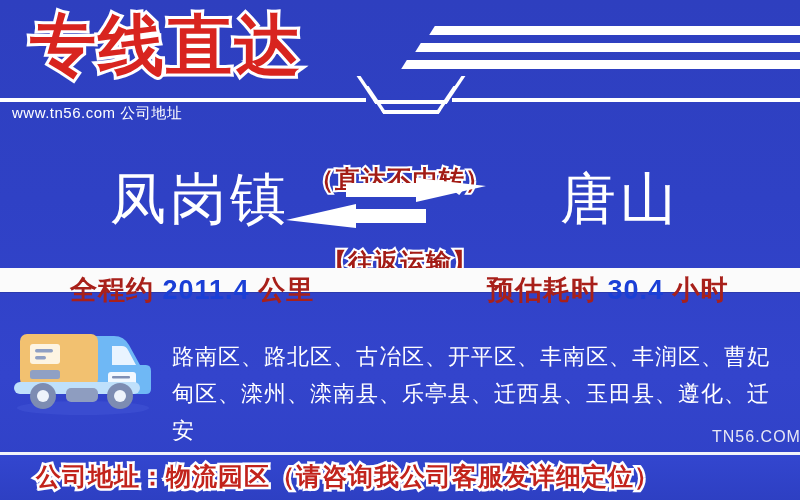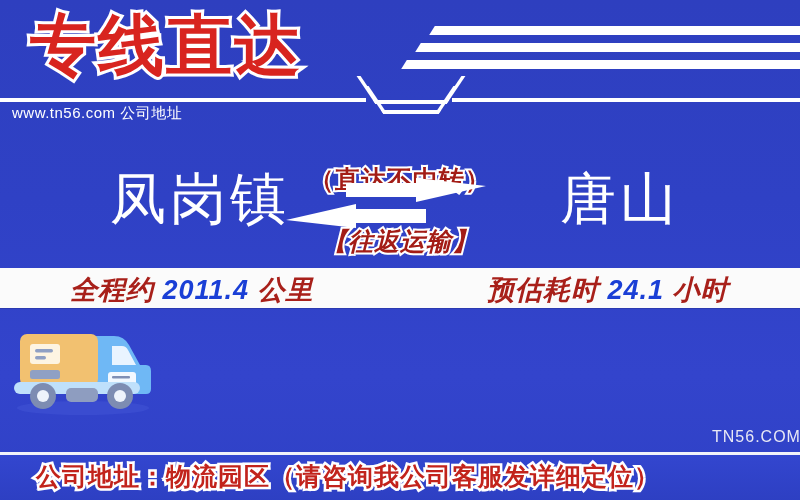--- a/index.html
+++ b/index.html
@@ -72,30 +72,29 @@
   .city.to{left:560px;}
 
   .mid-note{
     position:absolute;left:50%;transform:translateX(-50%);
     color:#a31c16;font-size:25px;font-weight:bold;letter-spacing:1px;
     -webkit-text-stroke:4px #ffffff;paint-order:stroke fill;
     white-space:nowrap;
     margin-top:22px;
   }
   .mid-note.top{top:141px;}
-  .mid-note.bot{top:203px;font-style:italic;}
+  .mid-note.bot{top:224px;}
 
   .arrows{position:absolute;left:286px;top:178px;width:200px;height:50px;}
 
   
   .info-band{
-    position:absolute;left:0;top:268px;width:800px;height:40px;
+    position:absolute;left:0;top:268px;width:800px;height:24px;
     background:#fbfbfb;
     box-shadow:0 1px 0 rgba(0,0,0,.12);
-    font-style:italic;
   }
   .info-item{
     position:absolute;top:4px;
     font-size:27px;font-weight:bold;color:#a8201a;white-space:nowrap;
     letter-spacing:1px;
   }
   .info-item .num{color:#1a3fd6;font-weight:bold;}
   .info-item.left{left:70px;}
   .info-item.right{left:487px;}
 
@@ -161,21 +160,21 @@
   </div>
 
   <div class="info-band">
     <div class="info-item left">
       <span>全程约</span>
       <span class="num">2011.4</span>
       <span>公里</span>
     </div>
     <div class="info-item right">
       <span>预估耗时</span>
-      <span class="num">24.1</span>
+      <span class="num">30.4</span>
       <span>小时</span>
     </div>
   </div>
 
   <div class="truck">
     <svg viewBox="0 0 150 100" width="150" height="100">
       <ellipse cx="75" cy="92" rx="66" ry="7" fill="#3a4cd0"></ellipse>
       <path d="M88 20 h18 q10 0 15 9 l11 20 h6 q5 0 5 6 v18 q0 5 -5 5 h-50 z" fill="#6fb8f5"></path>
       <path d="M104 30 h10 q4 0 6 4 l8 15 h-24 z" fill="#e9f4ff"></path>
       <rect x="100" y="56" width="28" height="13" rx="3" fill="#f2f8ff"></rect>
@@ -187,20 +186,21 @@
       <rect x="22" y="54" width="30" height="9" rx="2.5" fill="#8fa0c4"></rect>
       <rect x="6" y="66" width="126" height="12" rx="6" fill="#bfe0fb"></rect>
       <rect x="58" y="72" width="32" height="14" rx="5" fill="#8e9dc0"></rect>
       <circle cx="35" cy="80" r="13" fill="#7d8cb2"></circle>
       <circle cx="35" cy="80" r="6" fill="#eef3fb"></circle>
       <circle cx="112" cy="80" r="13" fill="#7d8cb2"></circle>
       <circle cx="112" cy="80" r="6" fill="#eef3fb"></circle>
     </svg>
   </div>
 
+  <div class="coverage">路南区、路北区、古冶区、开平区、丰南区、丰润区、曹妃甸区、滦州、滦南县、乐亭县、迁西县、玉田县、遵化、迁安</div>
 
   <div class="watermark">TN56.COM</div>
 
   <div class="footer">
     <div class="footer-text">公司地址：物流园区（请咨询我公司客服发详细定位）</div>
   </div>
 
 </div>
 
 </body></html>

